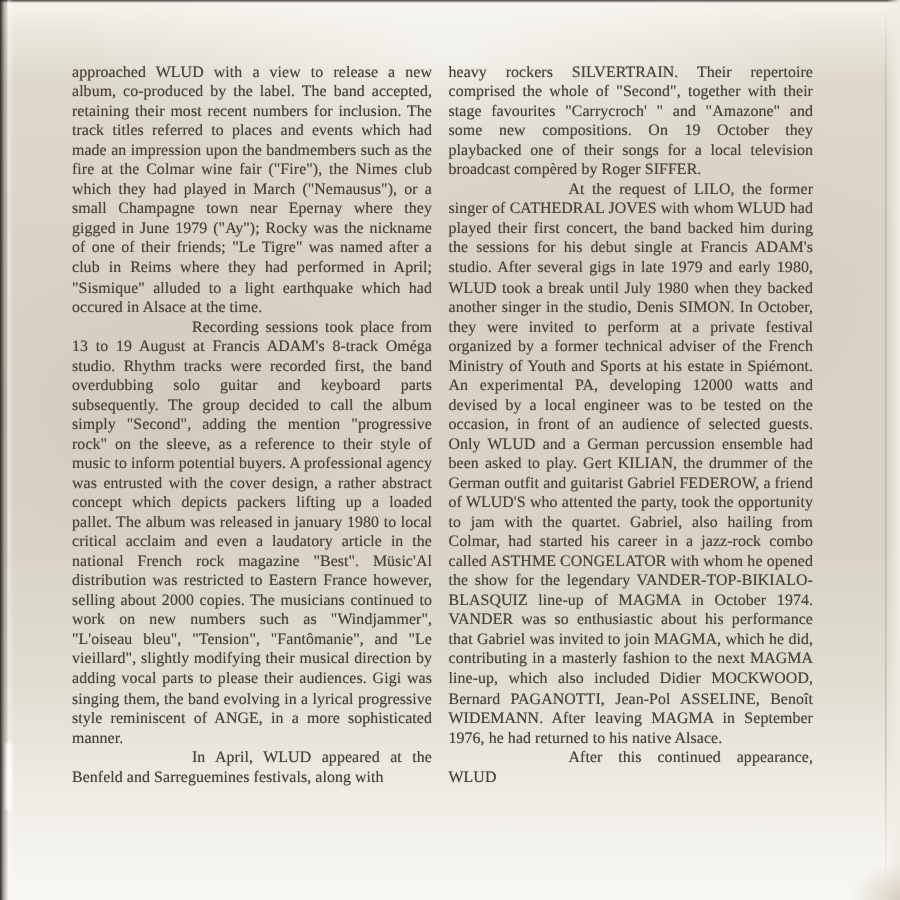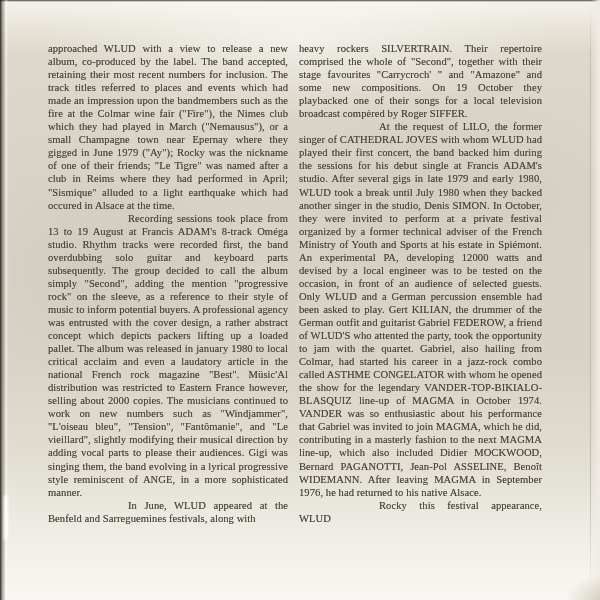--- a/index.html
+++ b/index.html
@@ -72,26 +72,26 @@
     background: radial-gradient(ellipse at 100% 100%, rgba(196,186,166,0.6), transparent 72%);
   }
 </style>
 </head>
 <body>
 
 <div class="scan">
   <div class="col col-left">
       <p class="para">approached WLUD with a view to release a new album, co-produced by the label. The band accepted, retaining their most recent numbers for inclusion. The track titles referred to places and events which had made an impression upon the bandmembers such as the fire at the Colmar wine fair ("Fire"), the Nimes club which they had played in March ("Nemausus"), or a small Champagne town near Epernay where they gigged in June 1979 ("Ay"); Rocky was the nickname of one of their friends; "Le Tigre" was named after a club in Reims where they had performed in April; "Sismique" alluded to a light earthquake which had occured in Alsace at the time.</p>
       <p class="para indent">Recording sessions took place from 13 to 19 August at Francis ADAM's 8-track Oméga studio. Rhythm tracks were recorded first, the band overdubbing solo guitar and keyboard parts subsequently. The group decided to call the album simply "Second", adding the mention "progressive rock" on the sleeve, as a reference to their style of music to inform potential buyers. A professional agency was entrusted with the cover design, a rather abstract concept which depicts packers lifting up a loaded pallet. The album was released in january 1980 to local critical acclaim and even a laudatory article in the national French rock magazine "Best". Müsic'Al distribution was restricted to Eastern France however, selling about 2000 copies. The musicians continued to work on new numbers such as "Windjammer", "L'oiseau bleu", "Tension", "Fantômanie", and "Le vieillard", slightly modifying their musical direction by adding vocal parts to please their audiences. Gigi was singing them, the band evolving in a lyrical progressive style reminiscent of ANGE, in a more sophisticated manner.</p>
-      <p class="para indent">In June, WLUD appeared at the Benfeld and Sarreguemines festivals, along with</p>
+      <p class="para indent">In April, WLUD appeared at the Benfeld and Sarreguemines festivals, along with</p>
     </div>
   <div class="col col-right">
       <p class="para">heavy rockers SILVERTRAIN. Their repertoire comprised the whole of "Second", together with their stage favourites "Carrycroch' " and "Amazone" and some new compositions. On 19 October they playbacked one of their songs for a local television broadcast compèred by Roger SIFFER.</p>
       <p class="para indent">At the request of LILO, the former singer of CATHEDRAL JOVES with whom WLUD had played their first concert, the band backed him during the sessions for his debut single at Francis ADAM's studio. After several gigs in late 1979 and early 1980, WLUD took a break until July 1980 when they backed another singer in the studio, Denis SIMON. In October, they were invited to perform at a private festival organized by a former technical adviser of the French Ministry of Youth and Sports at his estate in Spiémont. An experimental PA, developing 12000 watts and devised by a local engineer was to be tested on the occasion, in front of an audience of selected guests. Only WLUD and a German percussion ensemble had been asked to play. Gert KILIAN, the drummer of the German outfit and guitarist Gabriel FEDEROW, a friend of WLUD'S who attented the party, took the opportunity to jam with the quartet. Gabriel, also hailing from Colmar, had started his career in a jazz-rock combo called ASTHME CONGELATOR with whom he opened the show for the legendary VANDER-TOP-BIKIALO-BLASQUIZ line-up of MAGMA in October 1974. VANDER was so enthusiastic about his performance that Gabriel was invited to join MAGMA, which he did, contributing in a masterly fashion to the next MAGMA line-up, which also included Didier MOCKWOOD, Bernard PAGANOTTI, Jean-Pol ASSELINE, Benoît WIDEMANN. After leaving MAGMA in September 1976, he had returned to his native Alsace.</p>
-      <p class="para indent">Rocky this festival appearance, WLUD</p>
+      <p class="para indent">After this continued appearance, WLUD</p>
     </div>
 
   <div class="edge edge-top"></div>
   <div class="edge edge-left"></div>
   <div class="edge edge-left-crease"></div>
   <div class="edge left-streak"></div>
   <div class="edge right-band"></div>
   <div class="edge edge-right-line"></div>
   <div class="edge corner-patch"></div>
 </div>

